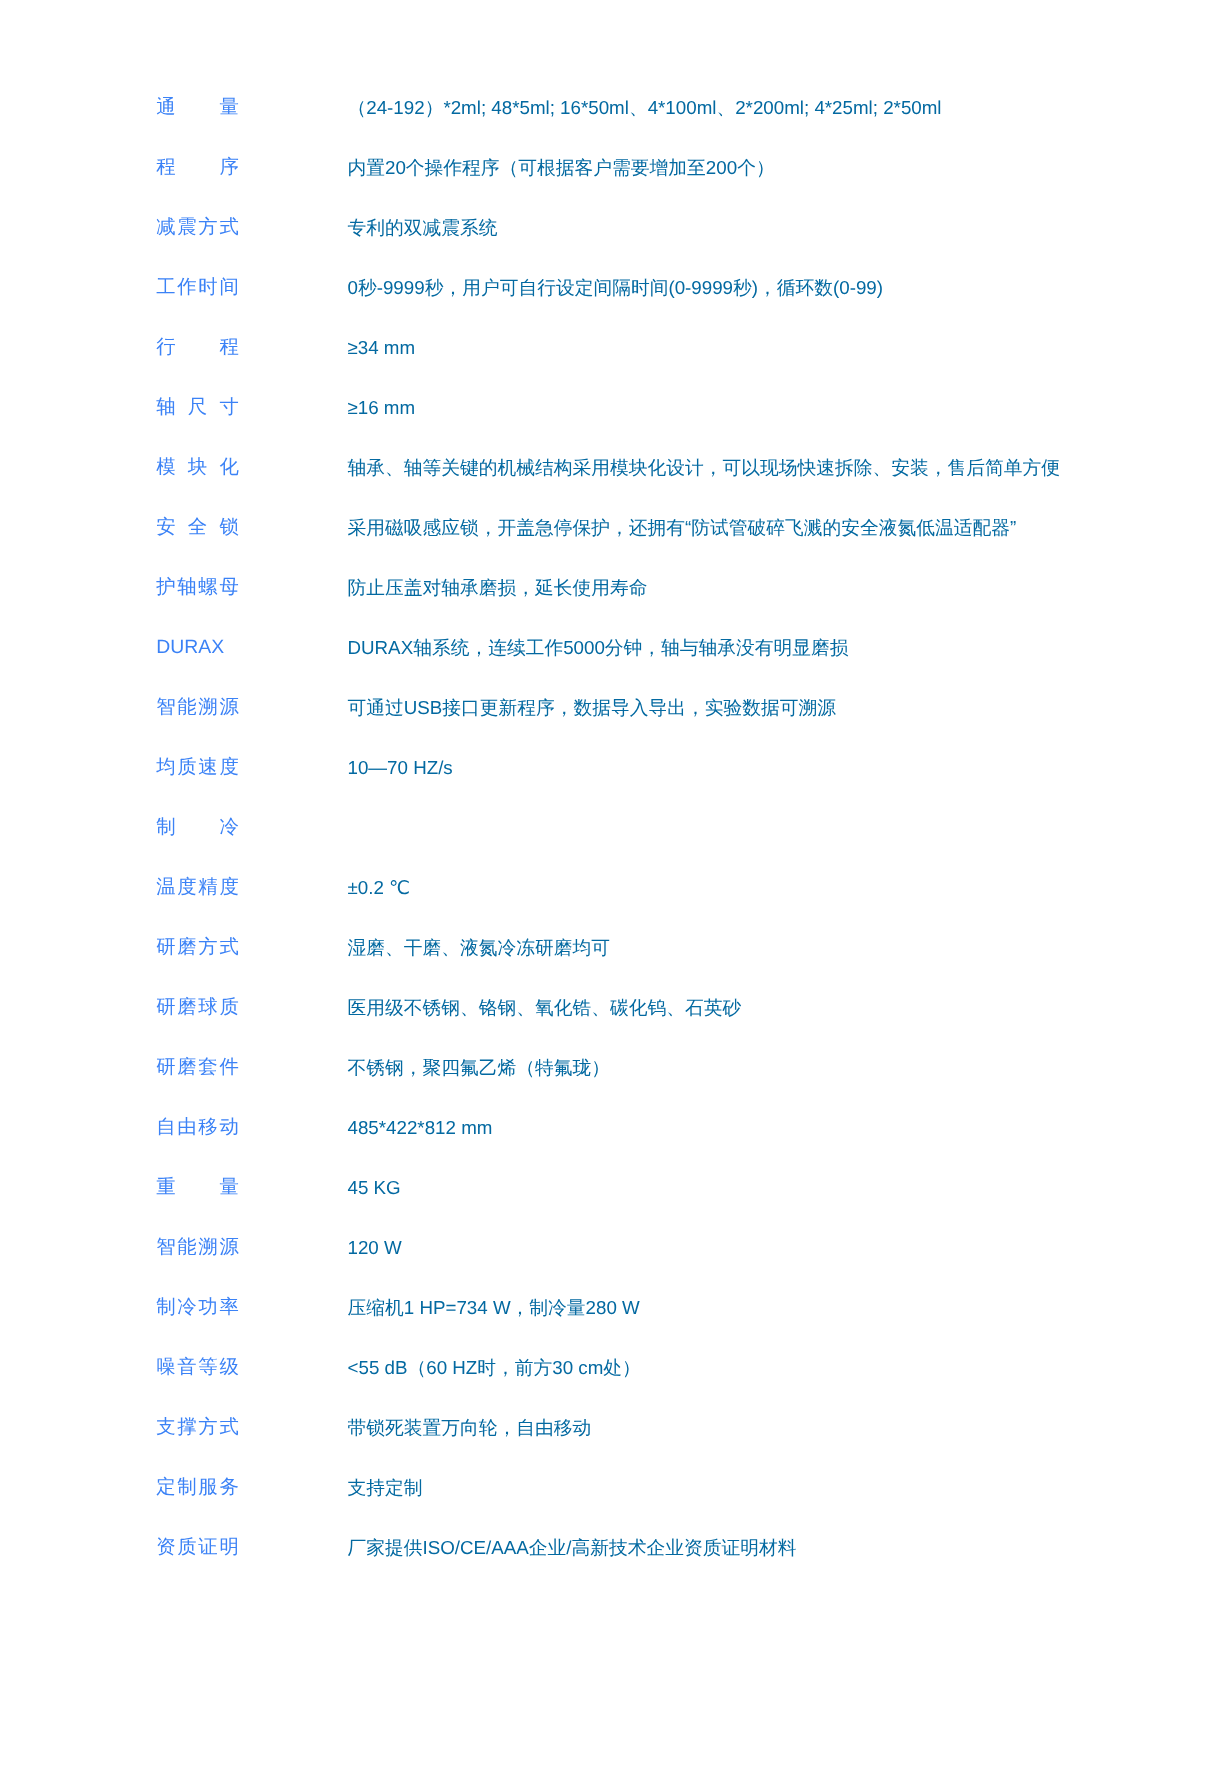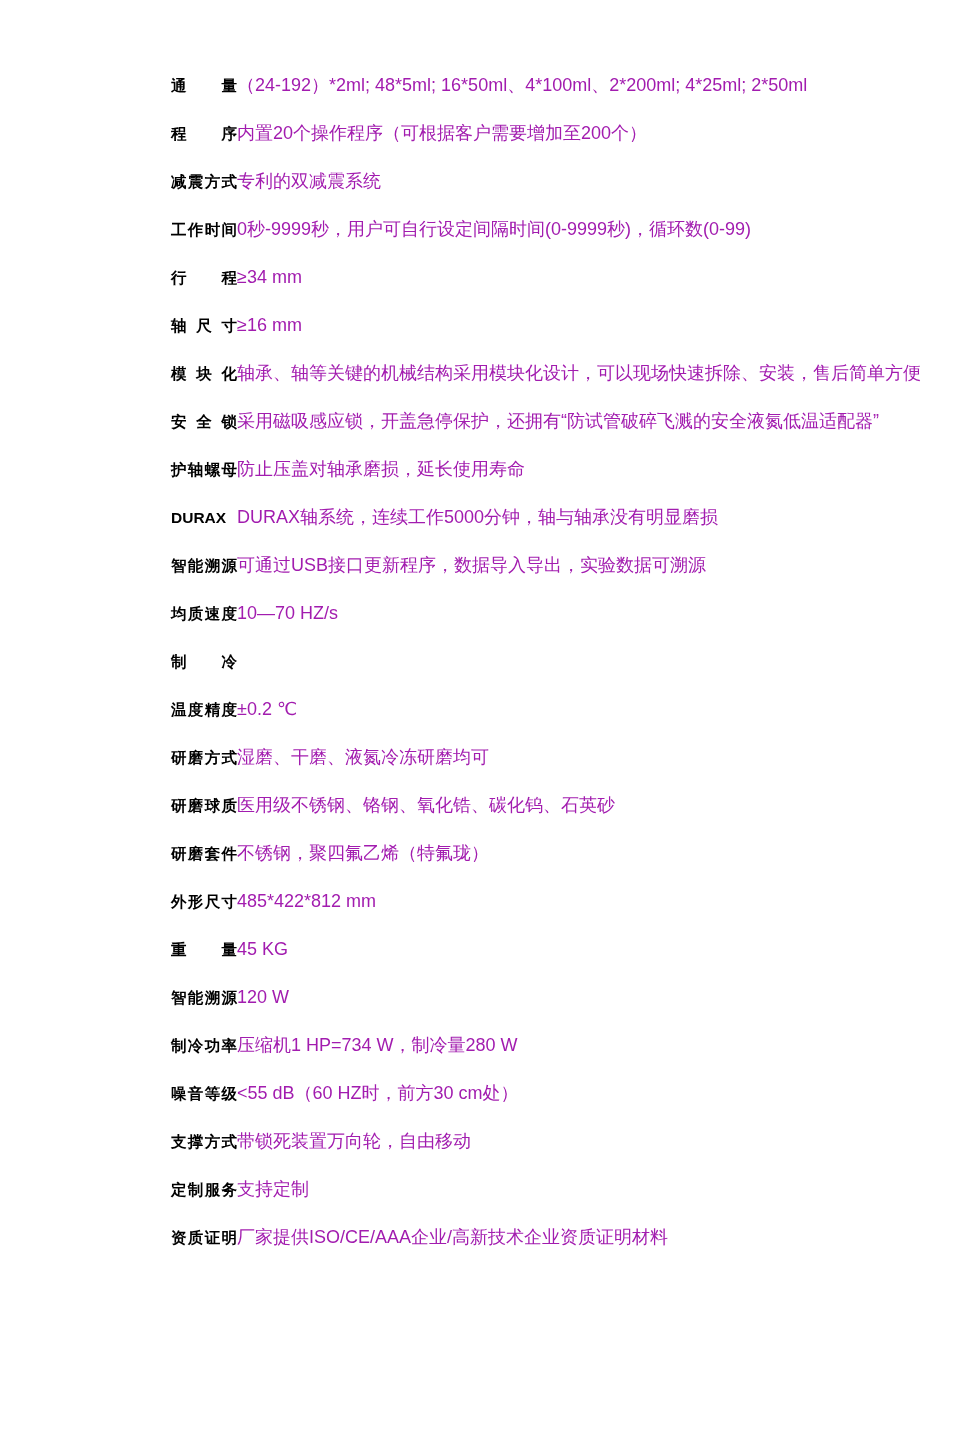--- a/index.html
+++ b/index.html
@@ -19,32 +19,32 @@
   .spec-row {
     display: flex;
     align-items: center;
     height: 48px;
   }
   .spec-label {
     width: 66px;
     flex: 0 0 66px;
     font-size: 15.5px;
     line-height: 1;
-    color: #000000;
-    font-weight: 700;
+    color: #3b82f6;
+    font-weight: 400;
     text-align: justify;
     text-align-last: justify;
     text-justify: inter-character;
     white-space: nowrap;
-    margin-left: 46px;
   }
   .spec-value {
-    font-size: 18px;
+    margin-left: 87px;
+    font-size: 15px;
     line-height: 1.4;
-    color: #a21caf;
+    color: #0369a1;
     font-weight: 400;
     white-space: nowrap;
   }
 </style>
 </head>
 <body>
 
 <main>
   <div id="spec-table">
   <div class="spec-row">
@@ -127,21 +127,21 @@
     <div class="spec-label">研磨球质</div>
     <div class="spec-value">医用级不锈钢、铬钢、氧化锆、碳化钨、石英砂</div>
   </div>
 
   <div class="spec-row">
     <div class="spec-label">研磨套件</div>
     <div class="spec-value">不锈钢，聚四氟乙烯（特氟珑）</div>
   </div>
 
   <div class="spec-row">
-    <div class="spec-label">外形尺寸</div>
+    <div class="spec-label">自由移动</div>
     <div class="spec-value">485*422*812 mm</div>
   </div>
 
   <div class="spec-row">
     <div class="spec-label">重量</div>
     <div class="spec-value">45 KG</div>
   </div>
 
   <div class="spec-row">
     <div class="spec-label">智能溯源</div>

